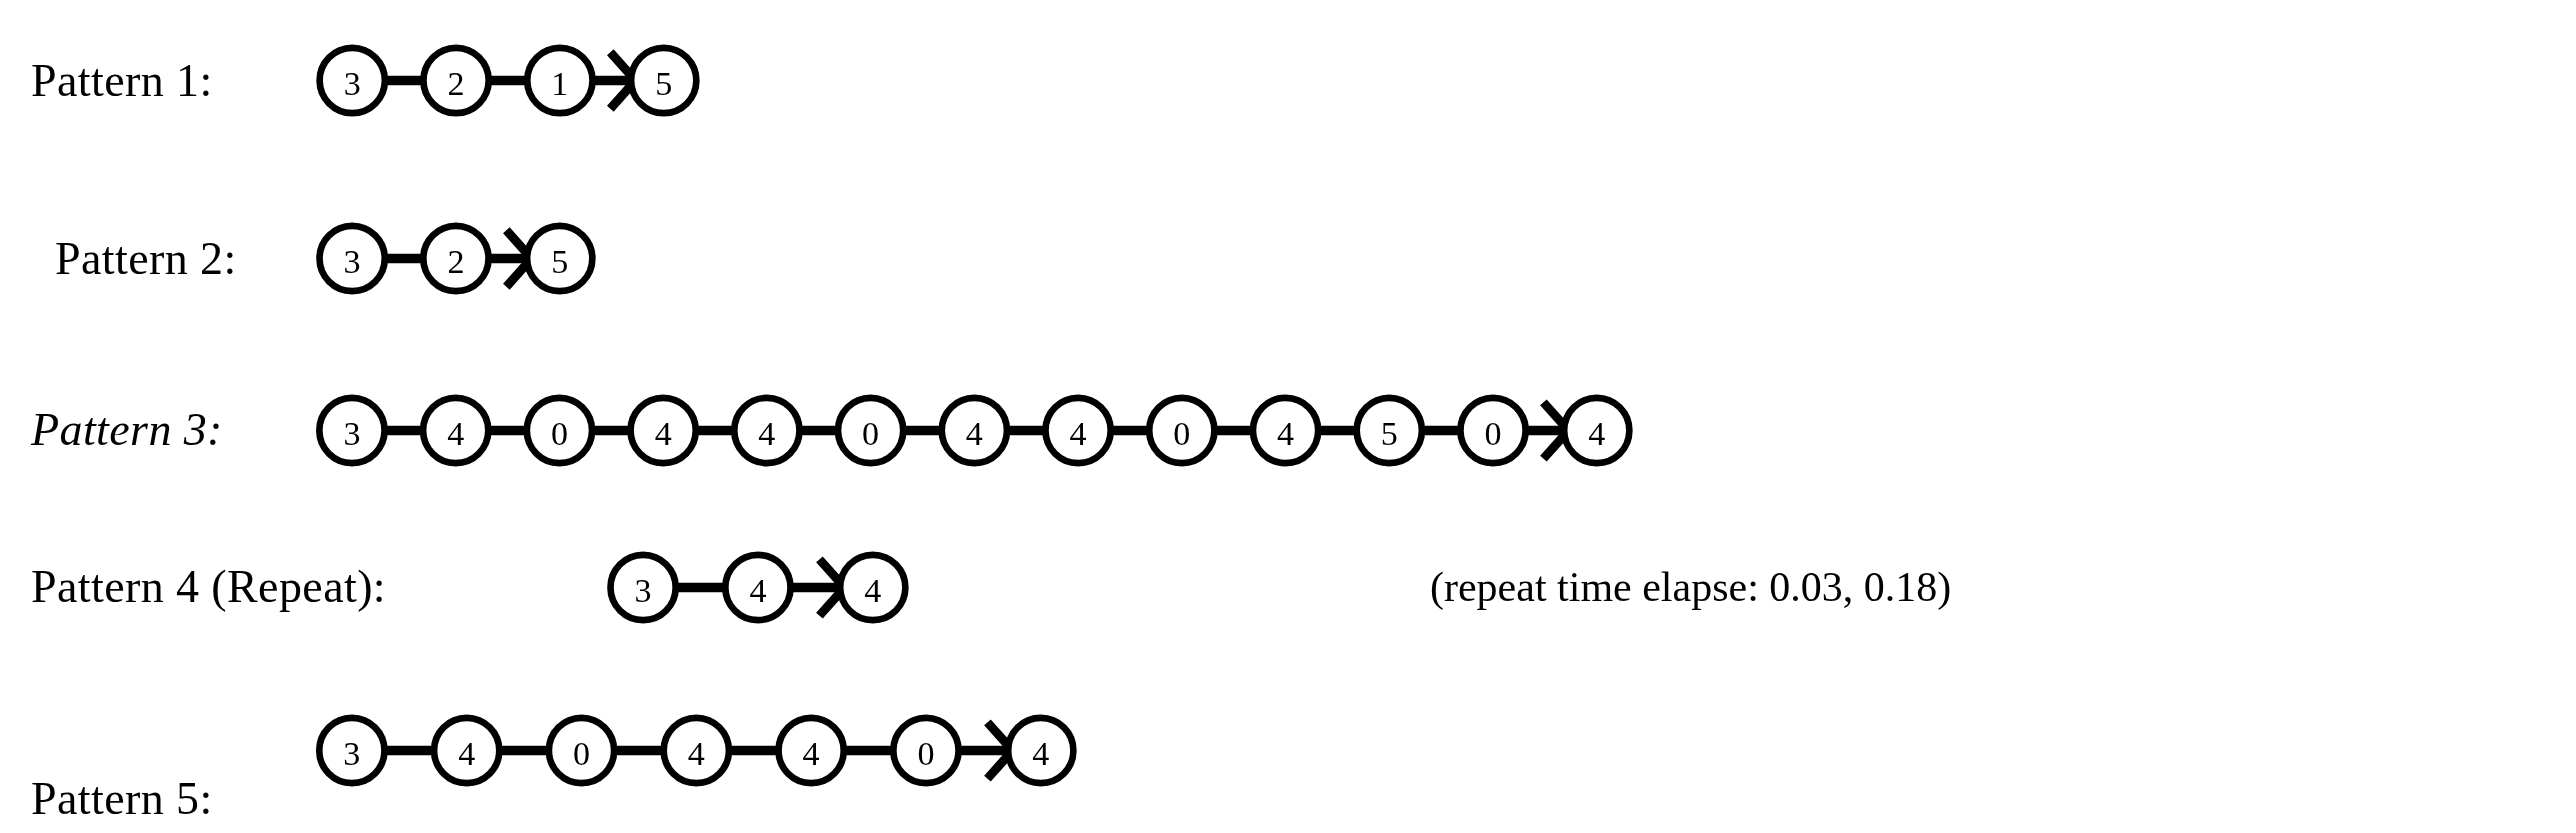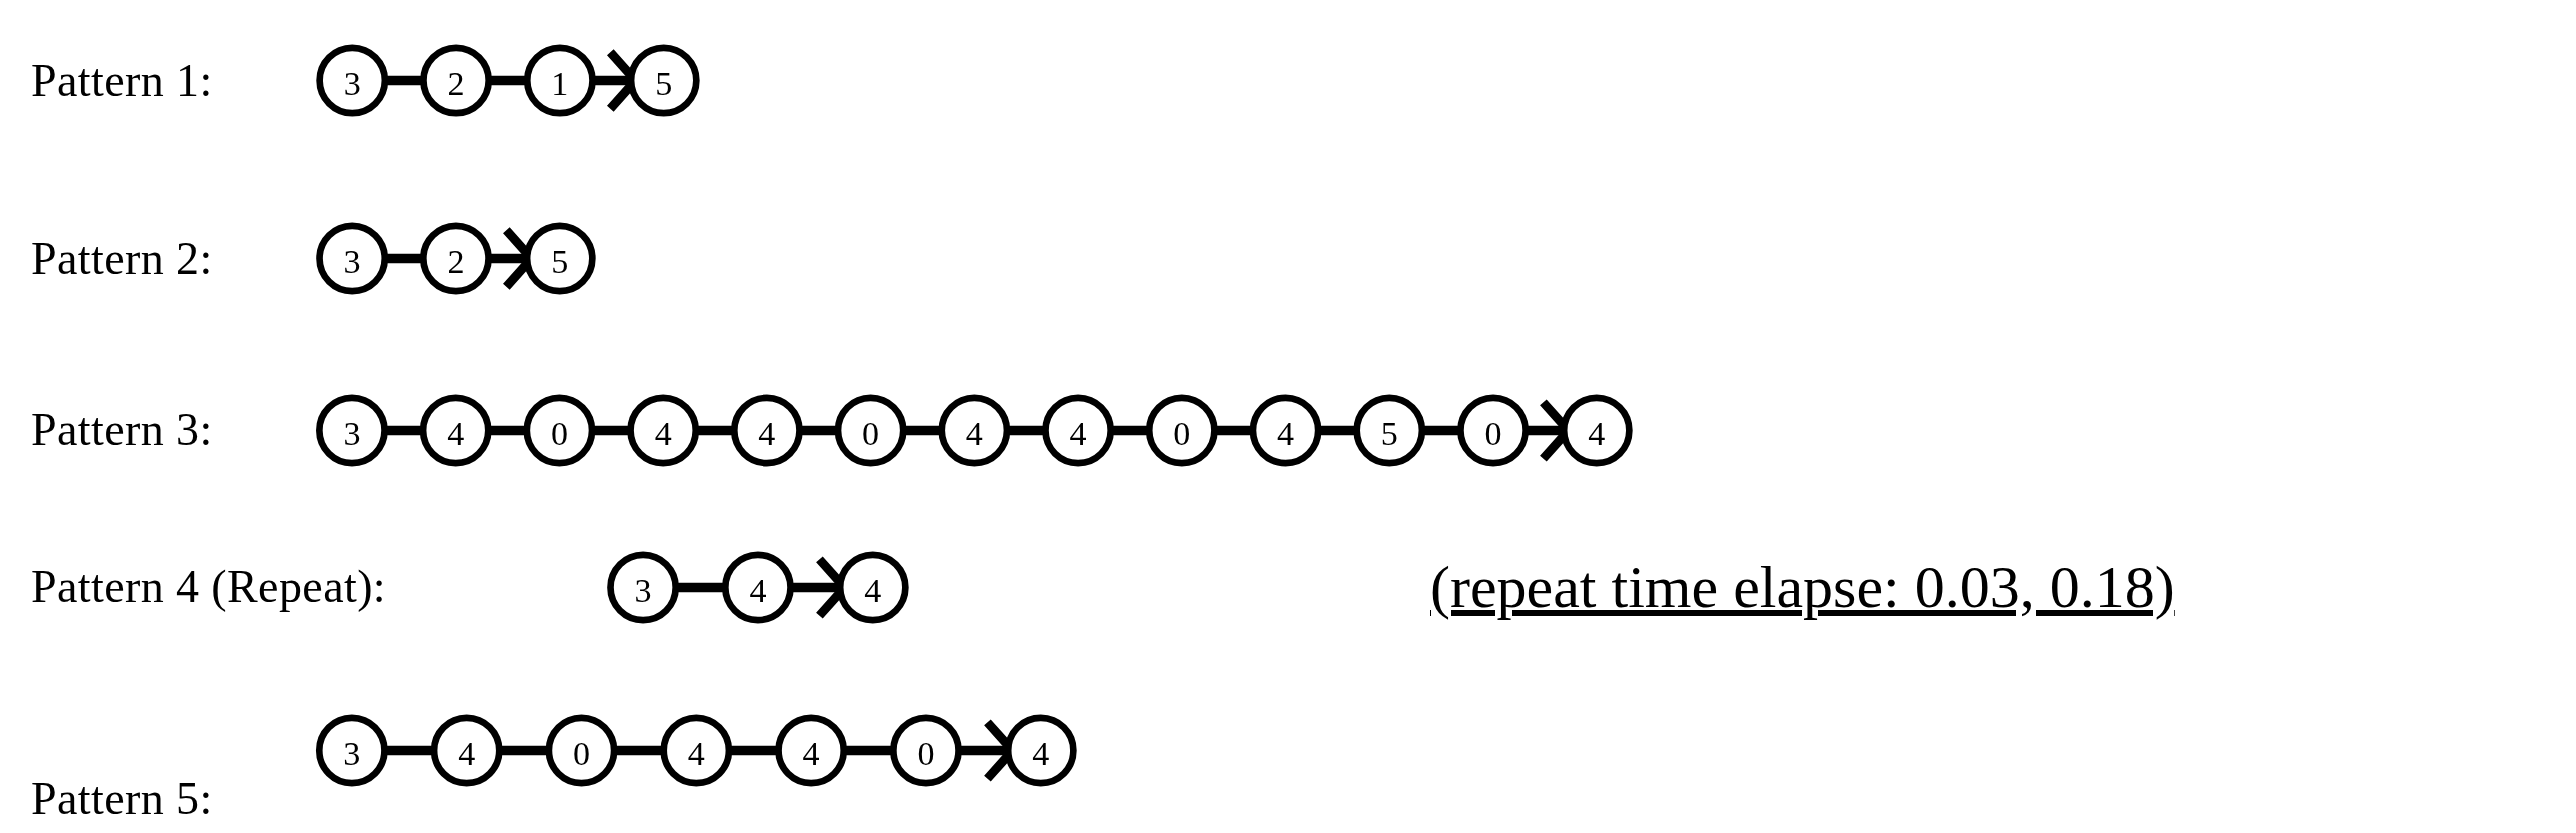--- a/index.html
+++ b/index.html
@@ -63,25 +63,24 @@
     stroke: #000000;
     stroke-width: 12;
     fill: none;
     stroke-linecap: butt;
     stroke-linejoin: miter;
   }
   .side-note {
     position: absolute;
     transform: translateY(-50%);
     font-family: "Liberation Serif", "DejaVu Serif", serif;
-    font-size: 60px;
+    font-size: 42px;
     line-height: 1;
     white-space: nowrap;
     color: #000000;
-    text-decoration: underline;
   }
 </style>
 </head>
 <body>
 
 <div id="canvas" style="width: 2576px; height: 834px; background: rgb(255, 255, 255);">
     <div class="pattern-row" style="top: 0px;">
       <div class="row-label" style="top: 81px;">Pattern 1:</div>
       <svg class="chain-svg" width="726" height="95" viewBox="0 0 979 128" style="top: 33px; left: 0px;">
         <line class="edge-line" x1="517" y1="64" x2="573" y2="64"></line>
@@ -100,41 +99,41 @@
           <circle class="node-circle" cx="755" cy="64" r="44"></circle>
           <text class="node-text" x="755" y="68">1</text>
         </g>
         <g>
           <circle class="node-circle" cx="895" cy="64" r="44"></circle>
           <text class="node-text" x="895" y="68">5</text>
         </g>
       </svg>
     </div>
     <div class="pattern-row" style="top: 0px;">
-      <div class="row-label" style="top: 259px;">Pattern 2:</div>
+      <div class="row-label" style="top: 259px; margin-left: 24px;">Pattern 2:</div>
       <svg class="chain-svg" width="622" height="95" viewBox="0 0 839 128" style="top: 211px; left: 0px;">
         <line class="edge-line" x1="517" y1="64" x2="573" y2="64"></line>
         <line class="edge-line" x1="657" y1="64" x2="713" y2="64"></line>
         <polyline class="arrow-head" points="683,26 717,64 683,102"></polyline>
         <g>
           <circle class="node-circle" cx="475" cy="64" r="44"></circle>
           <text class="node-text" x="475" y="68">3</text>
         </g>
         <g>
           <circle class="node-circle" cx="615" cy="64" r="44"></circle>
           <text class="node-text" x="615" y="68">2</text>
         </g>
         <g>
           <circle class="node-circle" cx="755" cy="64" r="44"></circle>
           <text class="node-text" x="755" y="68">5</text>
         </g>
       </svg>
     </div>
     <div class="pattern-row" style="top: 0px;">
-      <div class="row-label" style="top: 430px;">Pattern 3:</div>
+      <div class="row-label" style="top: 430px; font-style: italic;">Pattern 3:</div>
       <svg class="chain-svg" width="1659" height="95" viewBox="0 0 2239 128" style="top: 383px; left: 0px;">
         <line class="edge-line" x1="517" y1="64" x2="573" y2="64"></line>
         <line class="edge-line" x1="657" y1="64" x2="713" y2="64"></line>
         <line class="edge-line" x1="797" y1="64" x2="853" y2="64"></line>
         <line class="edge-line" x1="937" y1="64" x2="993" y2="64"></line>
         <line class="edge-line" x1="1077" y1="64" x2="1133" y2="64"></line>
         <line class="edge-line" x1="1217" y1="64" x2="1273" y2="64"></line>
         <line class="edge-line" x1="1357" y1="64" x2="1413" y2="64"></line>
         <line class="edge-line" x1="1497" y1="64" x2="1553" y2="64"></line>
         <line class="edge-line" x1="1637" y1="64" x2="1693" y2="64"></line>

